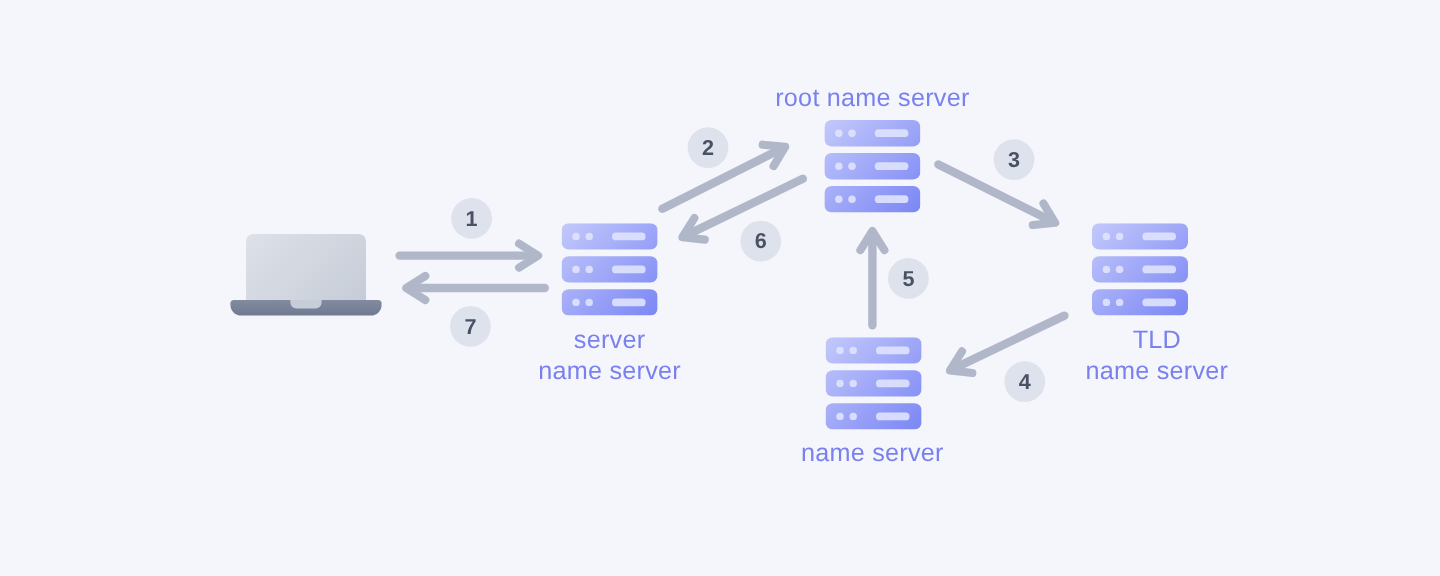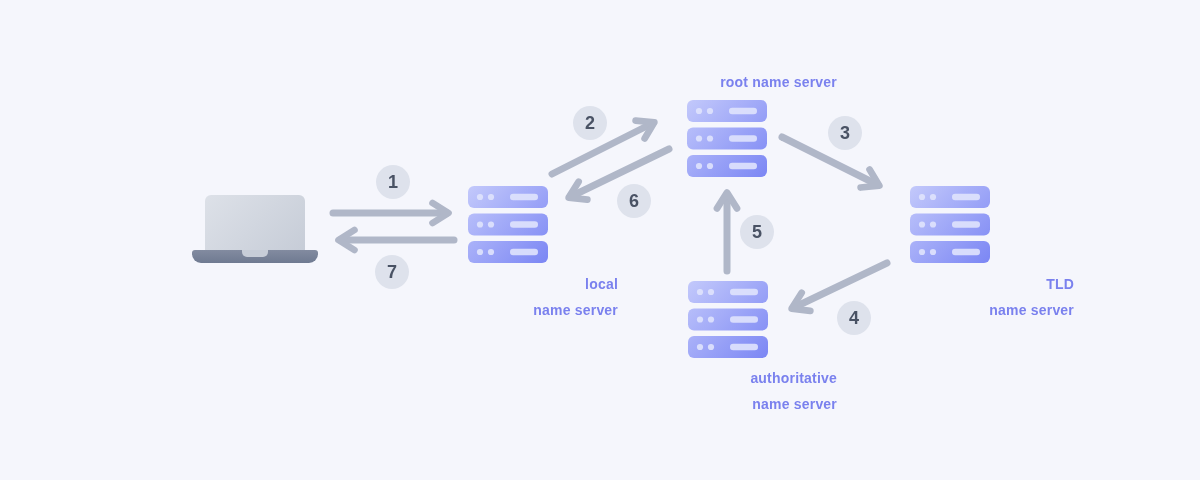--- a/index.html
+++ b/index.html
@@ -43,22 +43,22 @@
   }
   
   .arrows{position:absolute;left:0;top:0;}
   .flow-line{stroke:var(--arrow);stroke-width:7;stroke-linecap:round;fill:none;}
   
   .server{position:absolute;width:80px;height:77px;}
   
   .node-label{
     position:absolute;width:220px;
     color:var(--label);
-    font-size:14px;font-weight:700;line-height:26px;
-    text-align:right;letter-spacing:0.2px;
+    font-size:21px;font-weight:400;line-height:26px;
+    text-align:center;letter-spacing:0.2px;
   }
   
   .badge{
     position:absolute;width:34px;height:34px;border-radius:50%;
     background:var(--badge-bg);
     color:var(--badge-text);
     font-size:18px;font-weight:700;
     display:flex;align-items:center;justify-content:center;
     user-select:none;
   }
@@ -107,21 +107,21 @@
       <rect x="42" y="7.75" width="28" height="6.5" rx="3.25"></rect>
       <circle cx="12" cy="38.5" r="3.1"></circle>
         <circle cx="23" cy="38.5" r="3.1"></circle>
       <rect x="42" y="35.25" width="28" height="6.5" rx="3.25"></rect>
       <circle cx="12" cy="66" r="3.1"></circle>
         <circle cx="23" cy="66" r="3.1"></circle>
       <rect x="42" y="62.75" width="28" height="6.5" rx="3.25"></rect>
     </g>
   </svg>
   <div class="node-label" style="left:398px;top:271px">
-    <div>local</div>
+    <div>server</div>
     <div>name server</div>
   </div>
 
   <svg class="server" style="left:687px;top:100px" viewBox="0 0 80 77">
     <defs>
       <linearGradient id="g-root" gradientUnits="userSpaceOnUse" x1="0" y1="0" x2="80" y2="77">
         <stop offset="0" style="stop-color:var(--server-light)"></stop>
         <stop offset="1" style="stop-color:var(--server-dark)"></stop>
       </linearGradient>
     </defs>
@@ -193,21 +193,20 @@
       <rect x="42" y="7.75" width="28" height="6.5" rx="3.25"></rect>
       <circle cx="12" cy="38.5" r="3.1"></circle>
         <circle cx="23" cy="38.5" r="3.1"></circle>
       <rect x="42" y="35.25" width="28" height="6.5" rx="3.25"></rect>
       <circle cx="12" cy="66" r="3.1"></circle>
         <circle cx="23" cy="66" r="3.1"></circle>
       <rect x="42" y="62.75" width="28" height="6.5" rx="3.25"></rect>
     </g>
   </svg>
   <div class="node-label" style="left:617px;top:365px">
-    <div>authoritative</div>
     <div>name server</div>
   </div>
 
   <div class="badge" style="left:376px;top:165px">1</div>
   <div class="badge" style="left:573px;top:106px">2</div>
   <div class="badge" style="left:828px;top:116px">3</div>
   <div class="badge" style="left:837px;top:301px">4</div>
   <div class="badge" style="left:740px;top:215px">5</div>
   <div class="badge" style="left:617px;top:184px">6</div>
   <div class="badge" style="left:375px;top:255px">7</div>

